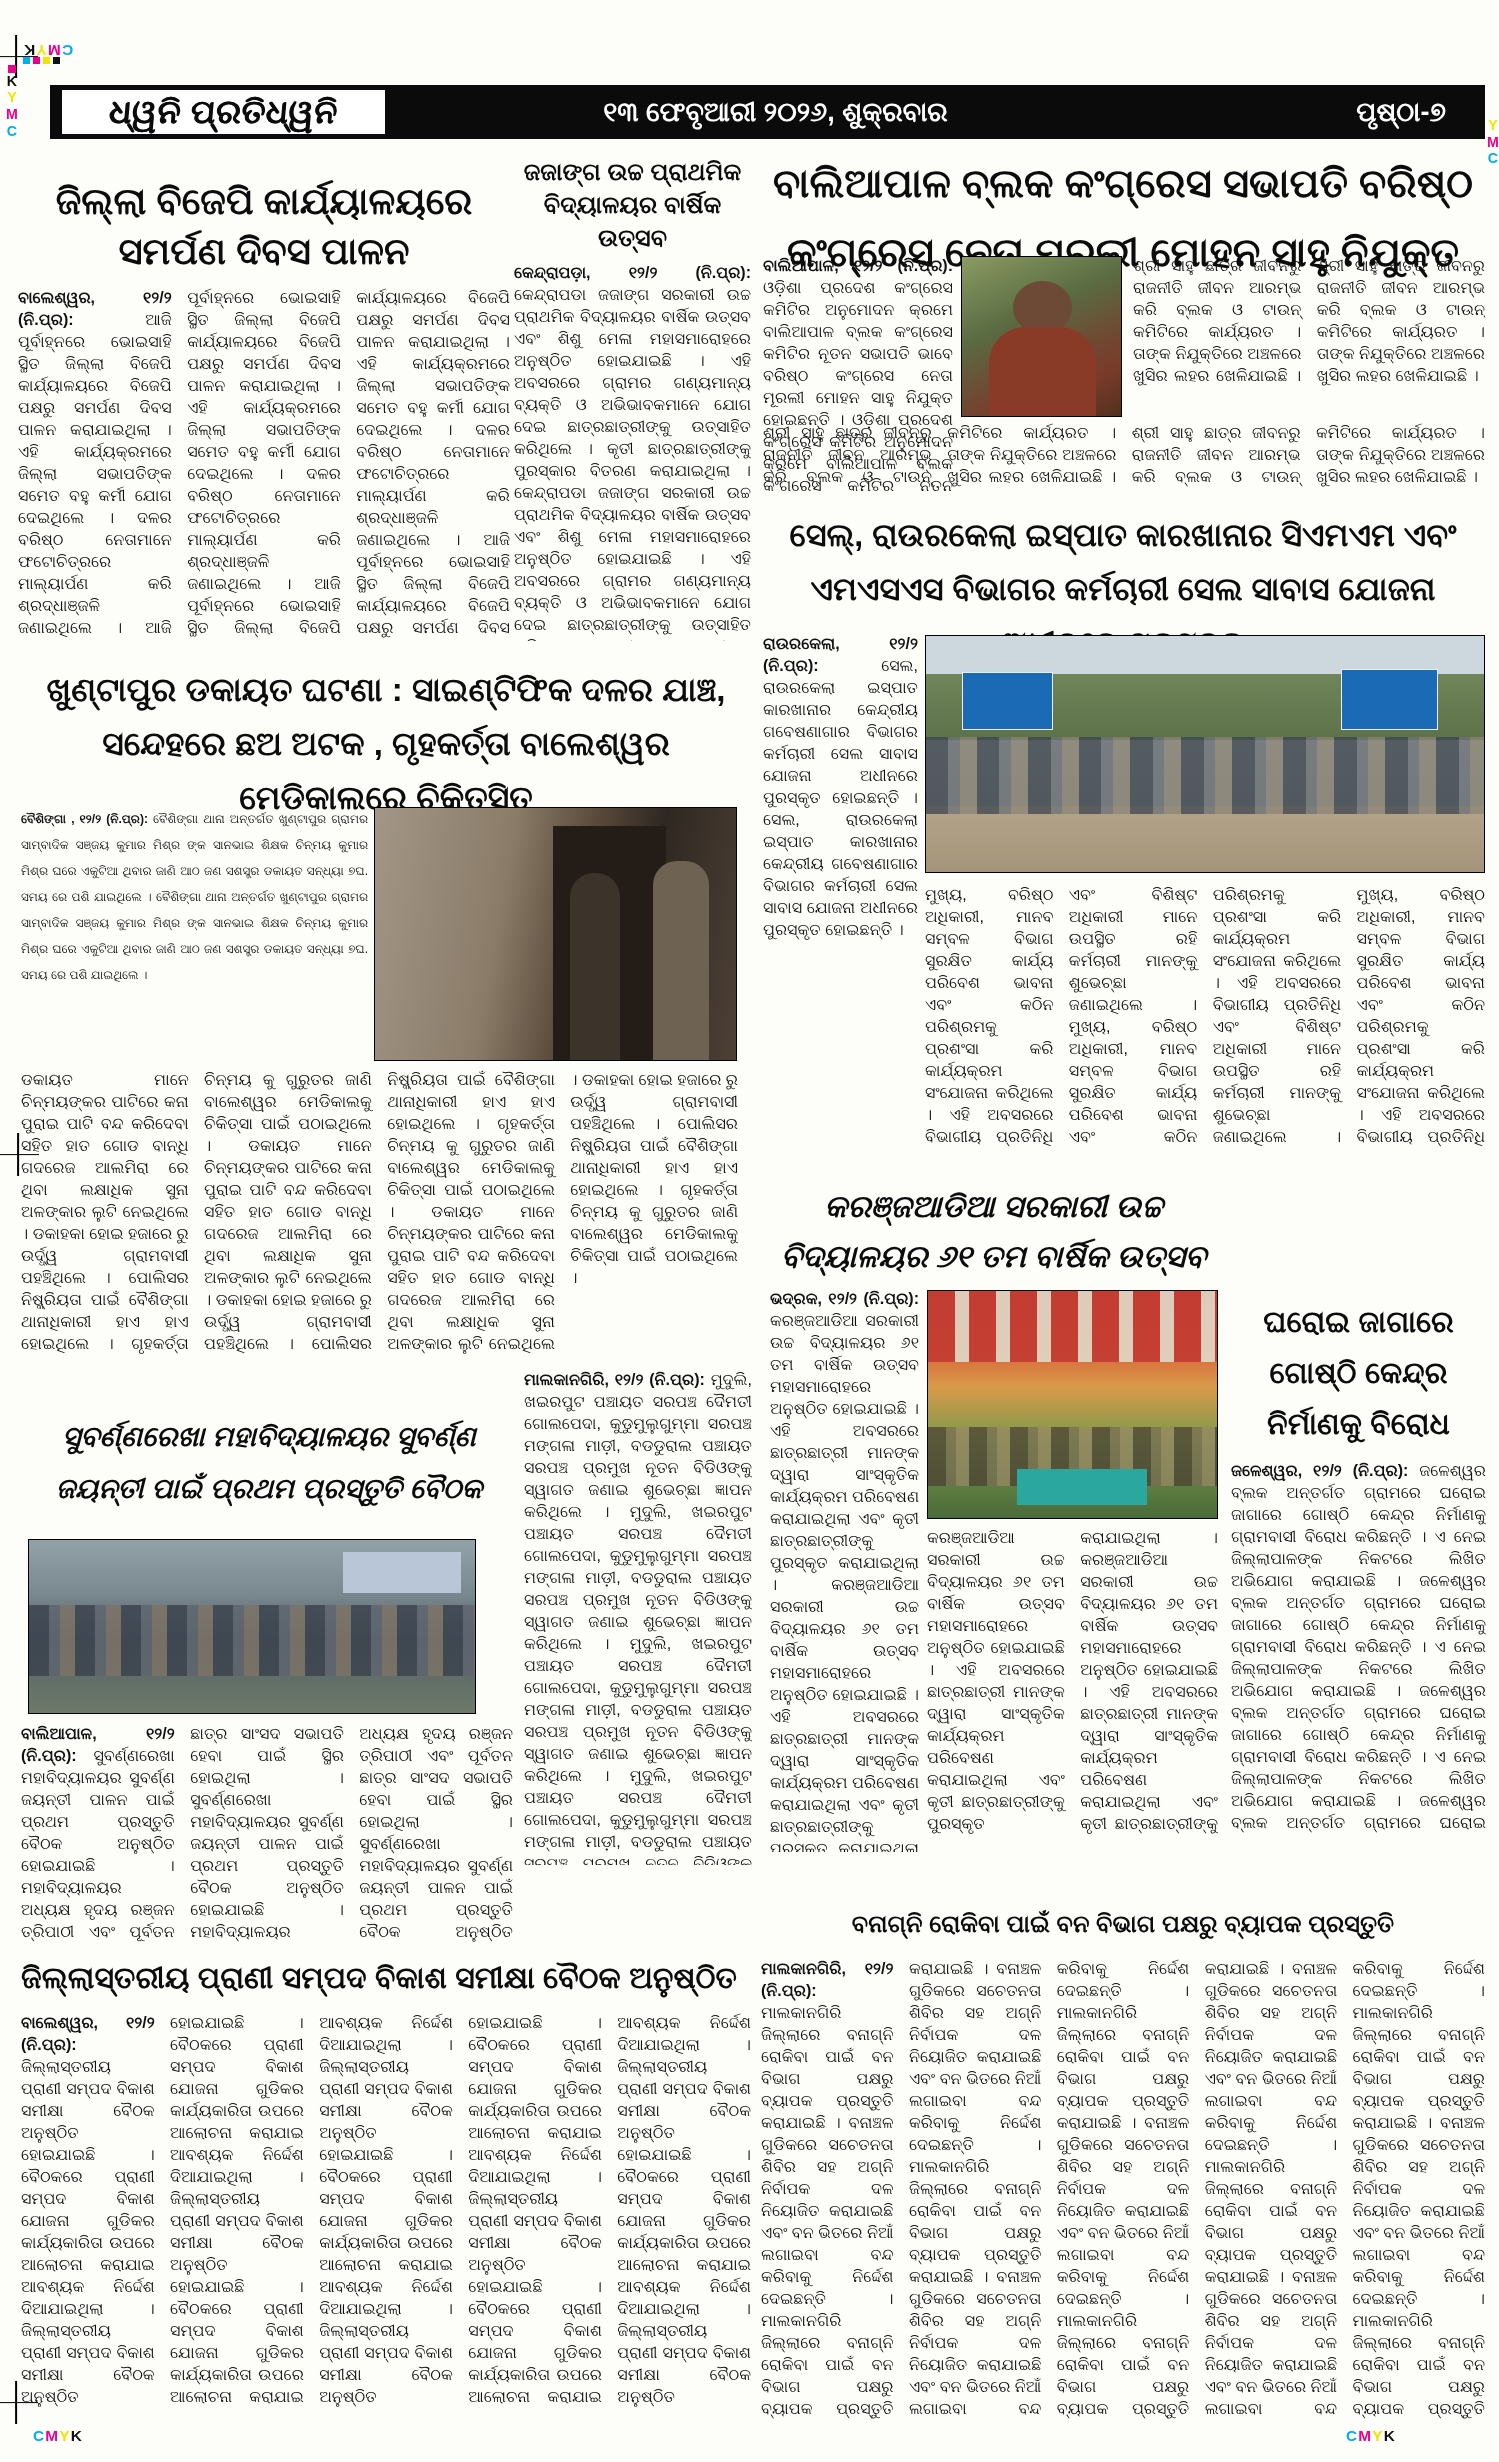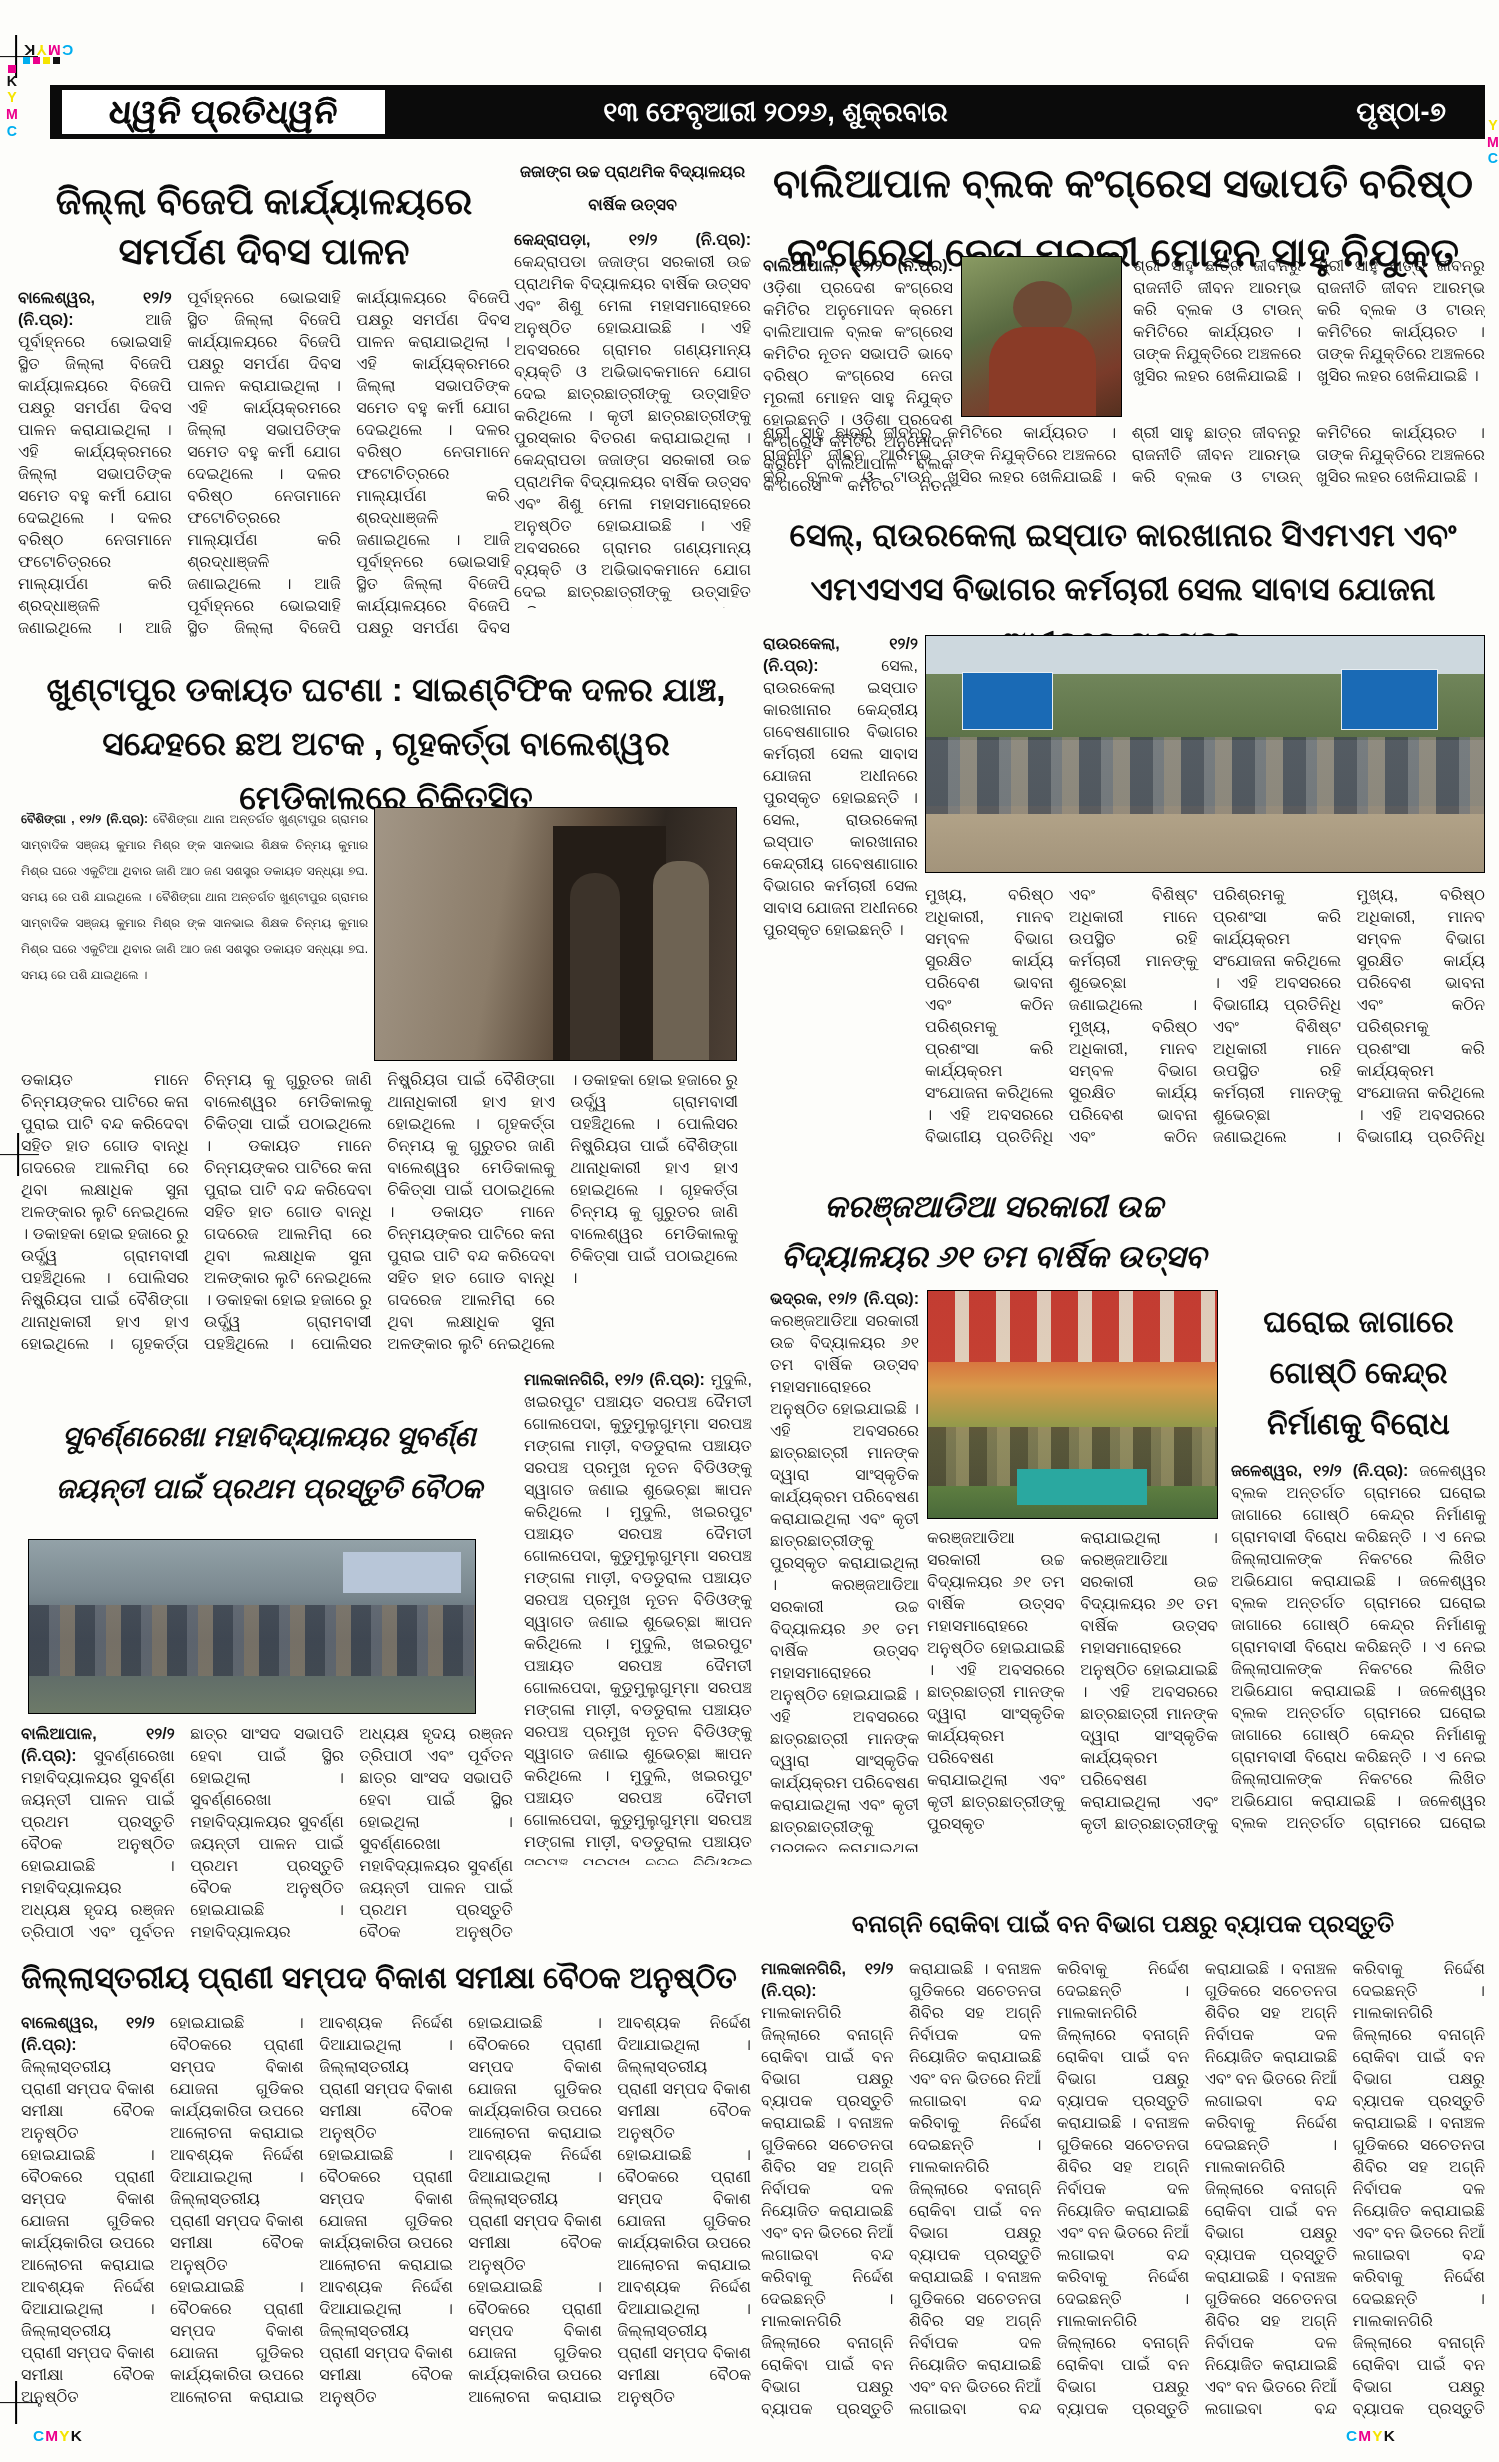--- a/index.html
+++ b/index.html
@@ -77,21 +77,21 @@
 
 <section class="art" style="left:18px;top:149px;width:492px;">
   <h2 class="hl" style="font-size:37px;line-height:50px;margin-top:28px;">ଜିଲ୍ଲା ବିଜେପି କାର୍ଯ୍ୟାଳୟରେ ସମର୍ପଣ ଦିବସ ପାଳନ</h2>
   <div class="body cols3" style="height:373px;margin-top:9.5px;">
     <p><span class="dateline">ବାଲେଶ୍ୱର, ୧୨/୨ (ନି.ପ୍ର):</span>
     <span>ଆଜି ପୂର୍ବାହ୍ନରେ ଭୋଇସାହି ସ୍ଥିତ ଜିଲ୍ଲା ବିଜେପି କାର୍ଯ୍ୟାଳୟରେ ବିଜେପି ପକ୍ଷରୁ ସମର୍ପଣ ଦିବସ ପାଳନ କରାଯାଇଥିଲା । ଏହି କାର୍ଯ୍ୟକ୍ରମରେ ଜିଲ୍ଲା ସଭାପତିଙ୍କ ସମେତ ବହୁ କର୍ମୀ ଯୋଗ ଦେଇଥିଲେ । ଦଳର ବରିଷ୍ଠ ନେତାମାନେ ଫଟୋଚିତ୍ରରେ ମାଲ୍ୟାର୍ପଣ କରି ଶ୍ରଦ୍ଧାଞ୍ଜଳି ଜଣାଇଥିଲେ । ଆଜି ପୂର୍ବାହ୍ନରେ ଭୋଇସାହି ସ୍ଥିତ ଜିଲ୍ଲା ବିଜେପି କାର୍ଯ୍ୟାଳୟରେ ବିଜେପି ପକ୍ଷରୁ ସମର୍ପଣ ଦିବସ ପାଳନ କରାଯାଇଥିଲା । ଏହି କାର୍ଯ୍ୟକ୍ରମରେ ଜିଲ୍ଲା ସଭାପତିଙ୍କ ସମେତ ବହୁ କର୍ମୀ ଯୋଗ ଦେଇଥିଲେ । ଦଳର ବରିଷ୍ଠ ନେତାମାନେ ଫଟୋଚିତ୍ରରେ ମାଲ୍ୟାର୍ପଣ କରି ଶ୍ରଦ୍ଧାଞ୍ଜଳି ଜଣାଇଥିଲେ । ଆଜି ପୂର୍ବାହ୍ନରେ ଭୋଇସାହି ସ୍ଥିତ ଜିଲ୍ଲା ବିଜେପି କାର୍ଯ୍ୟାଳୟରେ ବିଜେପି ପକ୍ଷରୁ ସମର୍ପଣ ଦିବସ ପାଳନ କରାଯାଇଥିଲା । ଏହି କାର୍ଯ୍ୟକ୍ରମରେ ଜିଲ୍ଲା ସଭାପତିଙ୍କ ସମେତ ବହୁ କର୍ମୀ ଯୋଗ ଦେଇଥିଲେ । ଦଳର ବରିଷ୍ଠ ନେତାମାନେ ଫଟୋଚିତ୍ରରେ ମାଲ୍ୟାର୍ପଣ କରି ଶ୍ରଦ୍ଧାଞ୍ଜଳି ଜଣାଇଥିଲେ । ଆଜି ପୂର୍ବାହ୍ନରେ ଭୋଇସାହି ସ୍ଥିତ ଜିଲ୍ଲା ବିଜେପି କାର୍ଯ୍ୟାଳୟରେ ବିଜେପି ପକ୍ଷରୁ ସମର୍ପଣ ଦିବସ ପାଳନ କରାଯାଇଥିଲା । ଏହି କାର୍ଯ୍ୟକ୍ରମରେ ଜିଲ୍ଲା ସଭାପତିଙ୍କ ସମେତ ବହୁ କର୍ମୀ ଯୋଗ ଦେଇଥିଲେ । ଦଳର ବରିଷ୍ଠ ନେତାମାନେ ଫଟୋଚିତ୍ରରେ ମାଲ୍ୟାର୍ପଣ କରି ଶ୍ରଦ୍ଧାଞ୍ଜଳି ଜଣାଇଥିଲେ ।</span></p>
   </div>
 </section>
 
 <section class="art" style="left:514px;top:155px;width:237px;">
-  <h2 class="hl" style="font-size:16px;line-height:33px;">ଜଜାଙ୍ଗ ଉଚ୍ଚ ପ୍ରାଥମିକ ବିଦ୍ୟାଳୟର ବାର୍ଷିକ ଉତ୍ସବ</h2>
+  <h2 class="hl" style="font-size:24px;line-height:33px;">ଜଜାଙ୍ଗ ଉଚ୍ଚ ପ୍ରାଥମିକ ବିଦ୍ୟାଳୟର ବାର୍ଷିକ ଉତ୍ସବ</h2>
   <div class="body" style="height:379px;margin-top:8.3px;">
     <p><span class="dateline">କେନ୍ଦ୍ରାପଡ଼ା, ୧୨/୨ (ନି.ପ୍ର):</span>
     <span>କେନ୍ଦ୍ରାପଡା ଜଜାଙ୍ଗ ସରକାରୀ ଉଚ୍ଚ ପ୍ରାଥମିକ ବିଦ୍ୟାଳୟର ବାର୍ଷିକ ଉତ୍ସବ ଏବଂ ଶିଶୁ ମେଳା ମହାସମାରୋହରେ ଅନୁଷ୍ଠିତ ହୋଇଯାଇଛି । ଏହି ଅବସରରେ ଗ୍ରାମର ଗଣ୍ୟମାନ୍ୟ ବ୍ୟକ୍ତି ଓ ଅଭିଭାବକମାନେ ଯୋଗ ଦେଇ ଛାତ୍ରଛାତ୍ରୀଙ୍କୁ ଉତ୍ସାହିତ କରିଥିଲେ । କୃତୀ ଛାତ୍ରଛାତ୍ରୀଙ୍କୁ ପୁରସ୍କାର ବିତରଣ କରାଯାଇଥିଲା । କେନ୍ଦ୍ରାପଡା ଜଜାଙ୍ଗ ସରକାରୀ ଉଚ୍ଚ ପ୍ରାଥମିକ ବିଦ୍ୟାଳୟର ବାର୍ଷିକ ଉତ୍ସବ ଏବଂ ଶିଶୁ ମେଳା ମହାସମାରୋହରେ ଅନୁଷ୍ଠିତ ହୋଇଯାଇଛି । ଏହି ଅବସରରେ ଗ୍ରାମର ଗଣ୍ୟମାନ୍ୟ ବ୍ୟକ୍ତି ଓ ଅଭିଭାବକମାନେ ଯୋଗ ଦେଇ ଛାତ୍ରଛାତ୍ରୀଙ୍କୁ ଉତ୍ସାହିତ କରିଥିଲେ । କୃତୀ ଛାତ୍ରଛାତ୍ରୀଙ୍କୁ ପୁରସ୍କାର ବିତରଣ କରାଯାଇଥିଲା ।</span></p>
   </div>
 </section>
 
 <section class="art" style="left:761px;top:149px;width:724px;">
   <h2 class="hl" style="font-size:40px;line-height:69px;">ବାଲିଆପାଳ ବ୍ଲକ କଂଗ୍ରେସ ସଭାପତି ବରିଷ୍ଠ କଂଗ୍ରେସ ନେତା ମୂରଲୀ ମୋହନ ସାହୁ ନିଯୁକ୍ତ</h2>
 </section>
 <div class="art body" style="left:763px;top:255px;width:190px;height:236px;">

